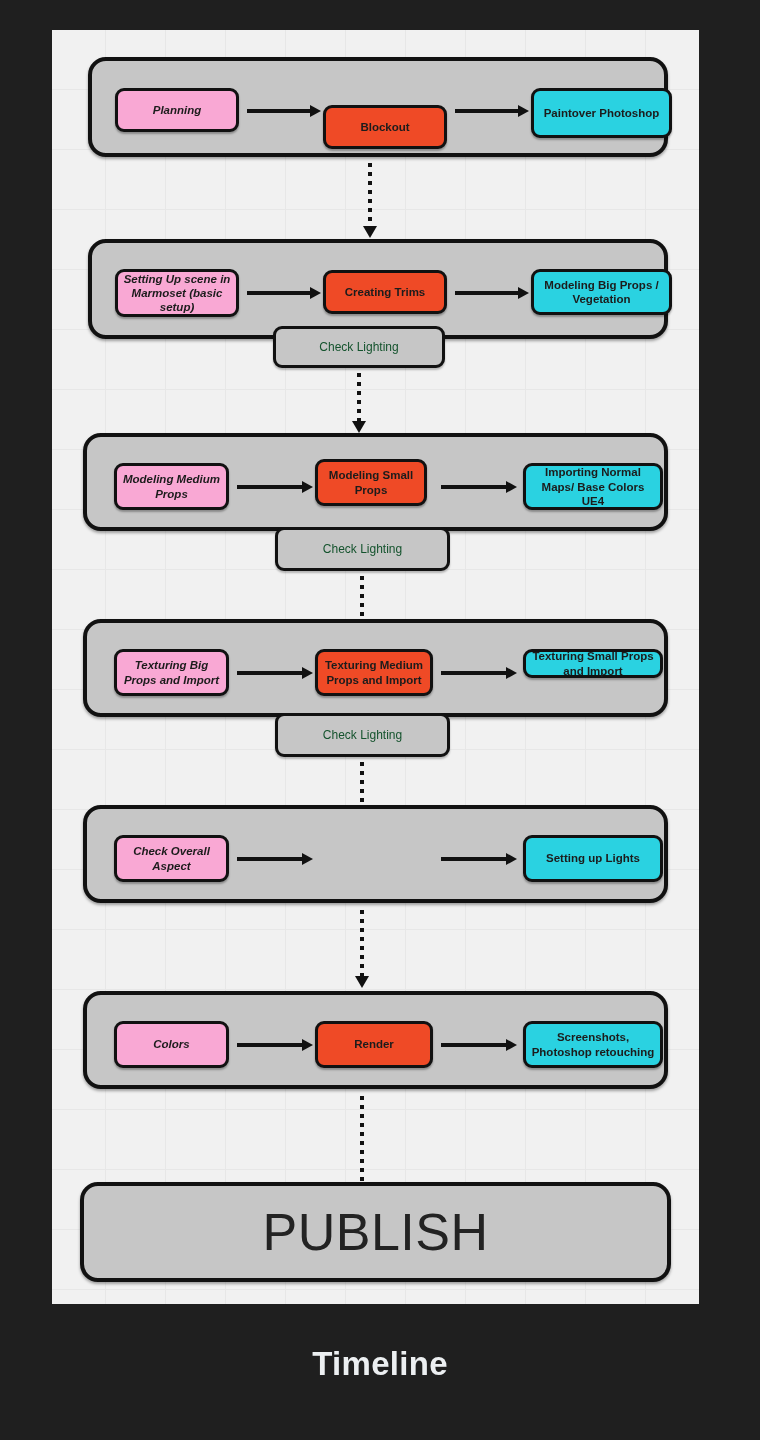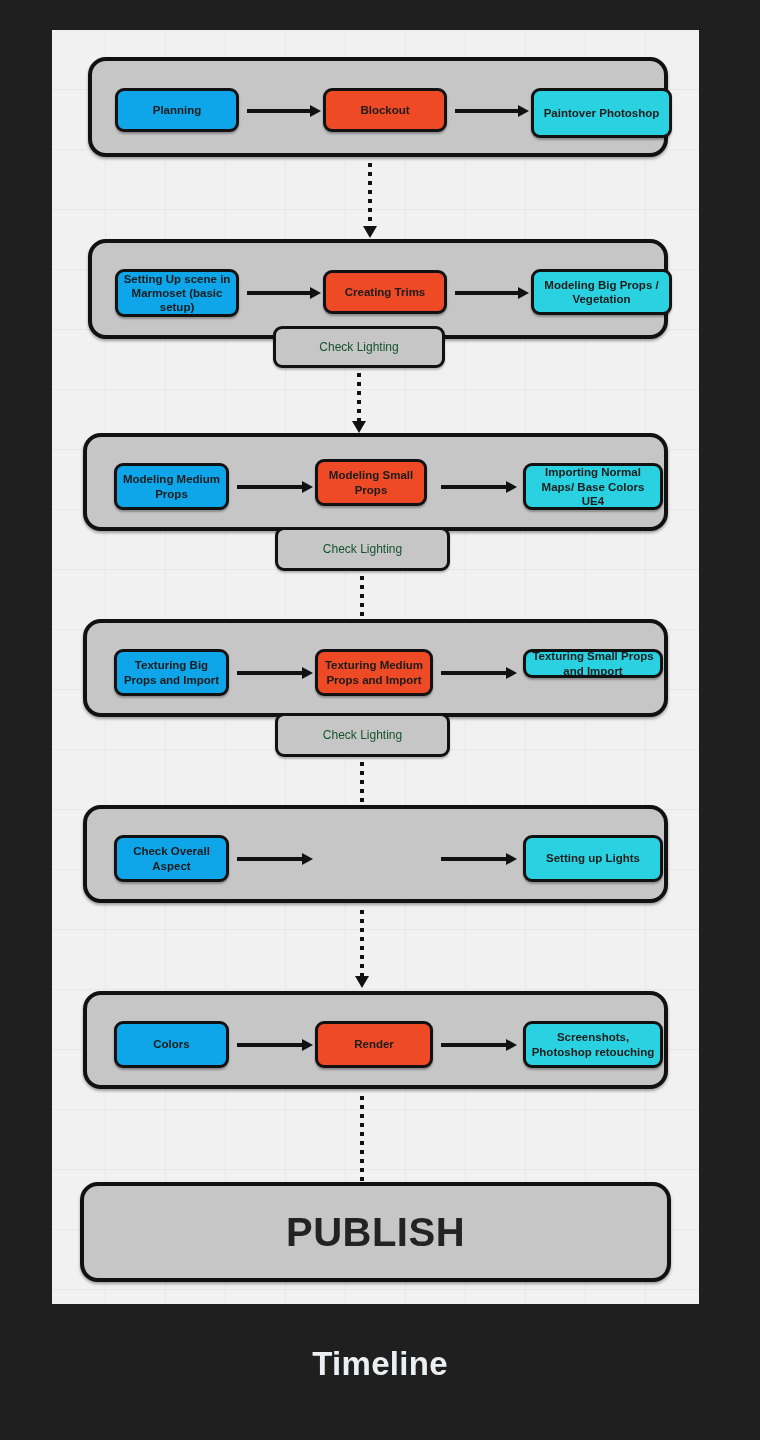--- a/index.html
+++ b/index.html
@@ -30,39 +30,39 @@
     position: absolute;
     background: #c6c6c6;
     border: 4px solid #111111;
     border-radius: 18px;
     box-shadow: 0 2px 3px rgba(0,0,0,.35);
   }
   .group.publish {
     display: flex; align-items: center; justify-content: center;
   }
   .publish-label {
-    font-size: 40px; font-weight: 700; color: #232323;
+    font-size: 52px; font-weight: 400; color: #232323;
     letter-spacing: .5px;
   }
 
   
   .node {
     position: absolute;
     display: flex; align-items: center; justify-content: center;
     text-align: center;
     border: 3px solid #111111;
     border-radius: 9px;
     font-size: 11.5px;
     font-weight: 700;
     line-height: 1.22;
     color: #1c1c1c;
     padding: 2px 4px;
     box-shadow: 0 2px 2px rgba(0,0,0,.30);
   }
-  .node.yellow { background: #0ea5e9; }
+  .node.yellow { background: #f9a8d4; font-style: italic; }
   .node.red    { background: #ef4a26; }
   .node.cyan   { background: #2ad2e1; }
 
   
   .check {
     position: absolute;
     display: flex; align-items: center; justify-content: center;
     background: #c6c6c6;
     border: 3px solid #111111;
     border-radius: 9px;
@@ -120,21 +120,21 @@
 <div id="root">
 
   <div id="canvas">
 
     <div class="group" style="left:36px; top:27px; width:580px; height:100px;">
       <div class="node yellow" style="left:23px; top:27px; width:124px; height:44px;">Planning</div>
       <div class="harrow" style="left:155px; top:44px; width:74px;">
         <div class="shaft"></div>
           <div class="head"></div>
       </div>
-      <div class="node red" style="left:231px; top:27px; width:124px; height:44px;">Blockout</div>
+      <div class="node red" style="left:231px; top:44px; width:124px; height:44px;">Blockout</div>
       <div class="harrow" style="left:363px; top:44px; width:74px;">
         <div class="shaft"></div>
           <div class="head"></div>
       </div>
       <div class="node cyan" style="left:439px; top:27px; width:141px; height:50px;">Paintover Photoshop</div>
     </div>
 
     <div class="varrow" style="left:311px; top:133px; height:75px;">
       <div class="dots"></div>
         <div class="head"></div>

